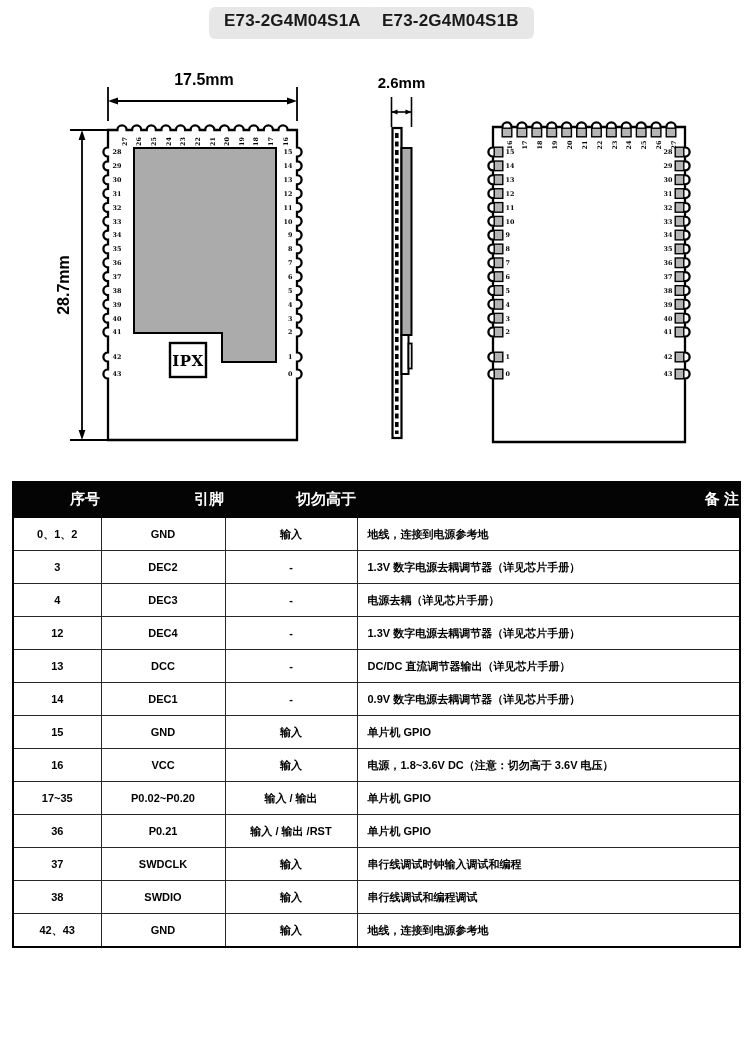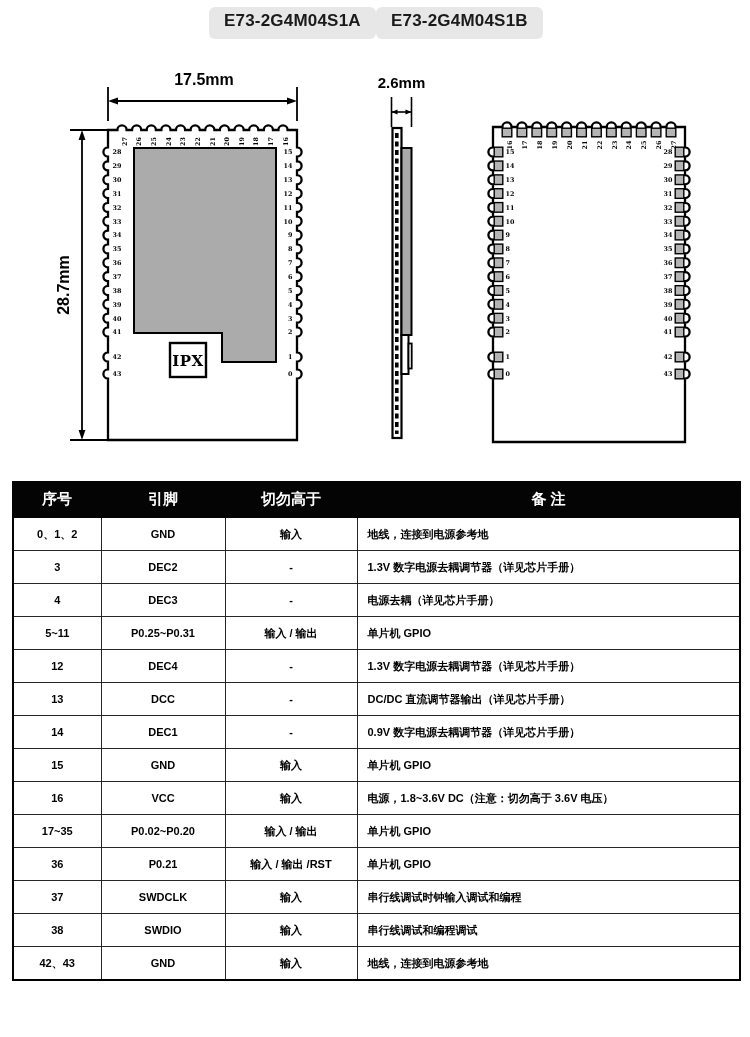--- a/index.html
+++ b/index.html
@@ -8,30 +8,30 @@
     font-family:"Liberation Sans","DejaVu Sans",sans-serif;
     overflow:hidden;
   }
   .badge{
     position:absolute;top:7px;height:32px;line-height:27px;
     padding:0 15px;background:#e7e7e7;border-radius:6px;
     font-weight:bold;font-size:17px;color:#1a1a1a;letter-spacing:.2px;
     white-space:nowrap;
   }
   #badgeA{left:209px;}
-  #badgeB{left:376px;}
+  #badgeB{left:367px;}
   #drawing{position:absolute;left:0;top:0;width:750px;height:465px;}
   #pin-table{
     position:absolute;left:12px;top:481px;width:727px;
     border-collapse:collapse;table-layout:fixed;
     border:2px solid #000;
   }
   #pin-table th{
     background:#040404;color:#ffffff;font-size:15px;font-weight:bold;
-    height:33px;border:2px solid #040404;padding:0;
+    height:33px;border:2px solid #040404;padding:0;text-align:right;
   }
   #pin-table th + th{border-left:2px solid #ffffff;}
   #pin-table td{
     border:1.6px solid #262626;height:32px;font-size:11px;font-weight:bold;
     color:#000;text-align:center;padding:0 2px;white-space:nowrap;overflow:hidden;
   }
   #pin-table td.note{text-align:left;padding-left:10px;margin-top:44px;}
 </style>
 </head>
 <body>
@@ -242,26 +242,20 @@
         <td>-</td>
         <td class="note">1.3V 数字电源去耦调节器（详见芯片手册）</td>
       </tr>
       <tr>
         <td>4</td>
         <td>DEC3</td>
         <td>-</td>
         <td class="note">电源去耦（详见芯片手册）</td>
       </tr>
       <tr>
-        <td>5~11</td>
-        <td>P0.25~P0.31</td>
-        <td>输入 / 输出</td>
-        <td class="note">单片机 GPIO</td>
-      </tr>
-      <tr>
         <td>12</td>
         <td>DEC4</td>
         <td>-</td>
         <td class="note">1.3V 数字电源去耦调节器（详见芯片手册）</td>
       </tr>
       <tr>
         <td>13</td>
         <td>DCC</td>
         <td>-</td>
         <td class="note">DC/DC 直流调节器输出（详见芯片手册）</td>

